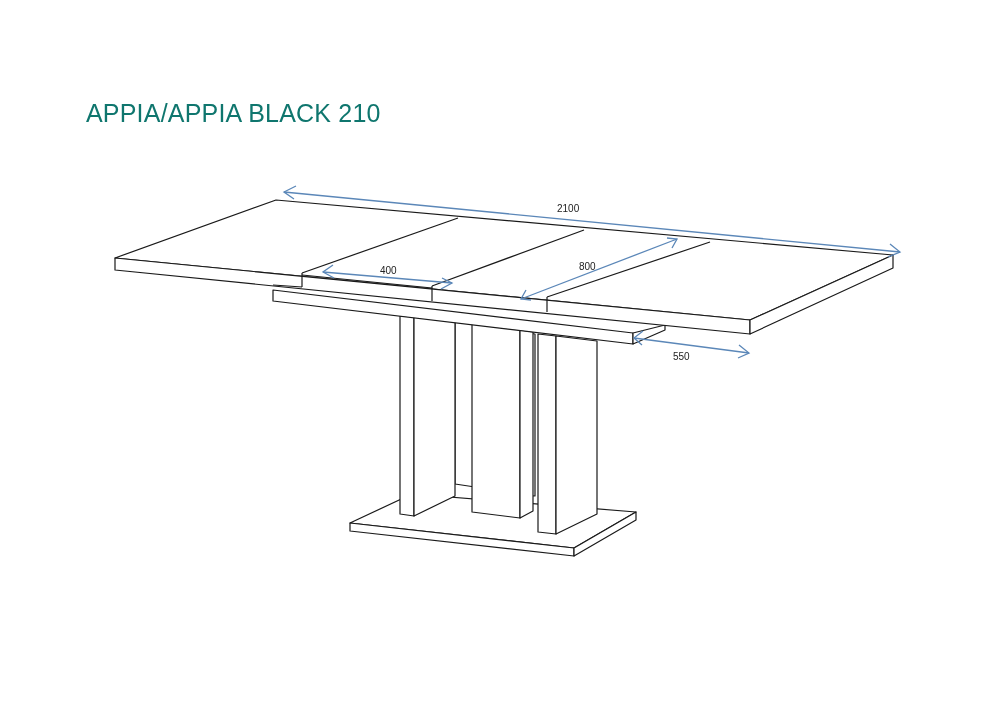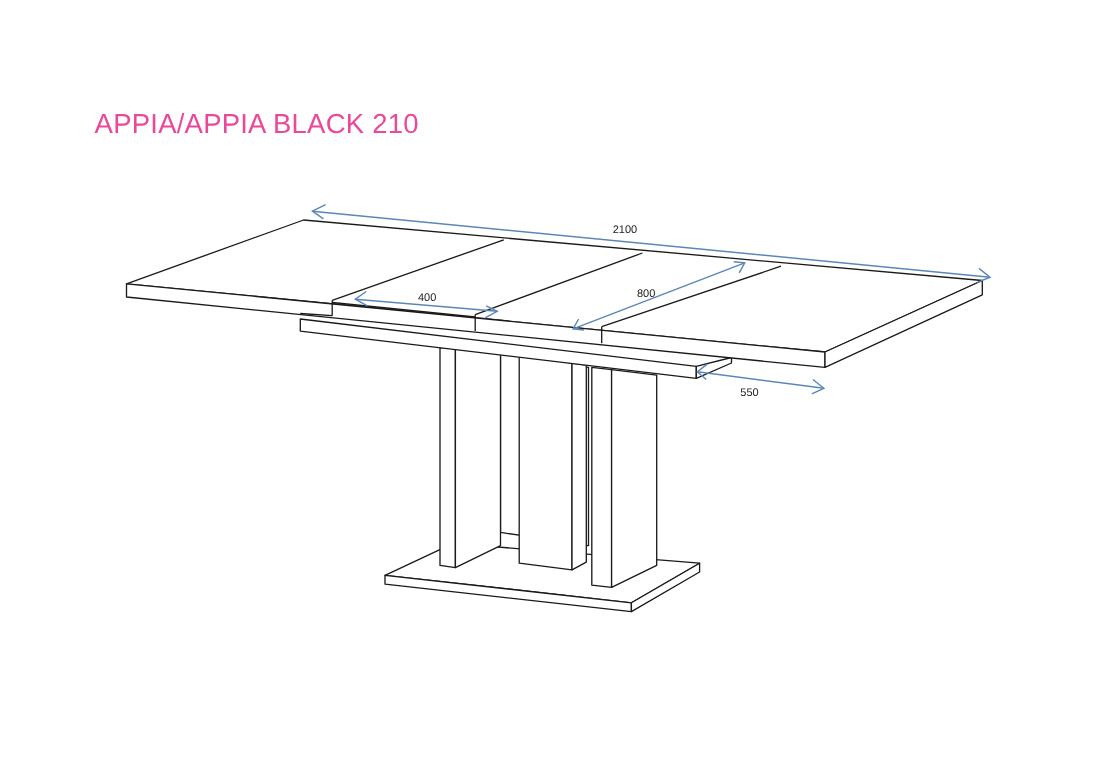--- a/index.html
+++ b/index.html
@@ -1,17 +1,17 @@
 <!DOCTYPE html>
 <html><head>
 <meta charset="utf-8">
 <style>
   html, body { margin: 0; padding: 0; background: #ffffff; }
   body { width: 1000px; height: 707px; position: relative; overflow: hidden; font-family: "Liberation Sans", sans-serif; }
-  .title { position: absolute; left: 86px; top: 99px; font-size: 25px; color: #ec4899; letter-spacing: 0.2px; }
+  .title { position: absolute; left: 86px; top: 99px; font-size: 25px; color: #0f766e; letter-spacing: 0.2px; }
   svg.drawing { position: absolute; left: 0; top: 0; }
   .dim-label { font-family: "Liberation Sans", sans-serif; font-size: 10px; fill: #222222; }
 </style>
 </head>
 <body>
 
 <div class="title">APPIA/APPIA BLACK 210</div>
 
 <svg class="drawing" width="1000" height="707" viewBox="0 0 1000 707" xmlns="http://www.w3.org/2000/svg">
   <g stroke="#1a1a1a" stroke-width="1.2" fill="#ffffff" stroke-linejoin="round">

